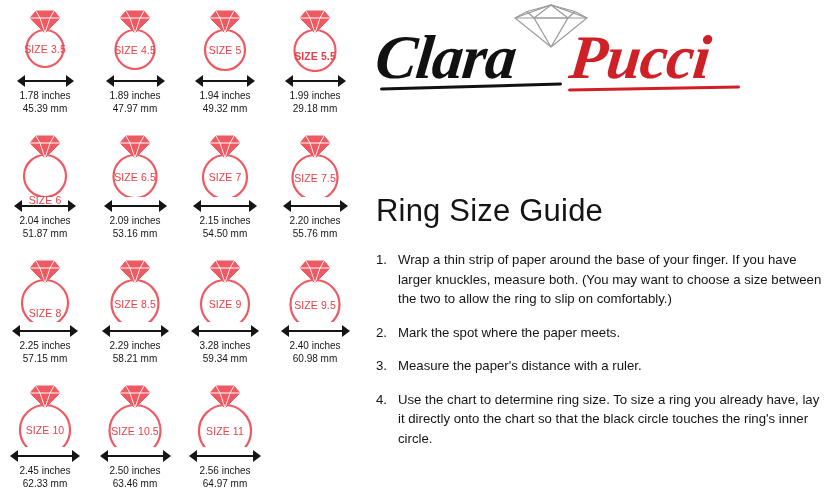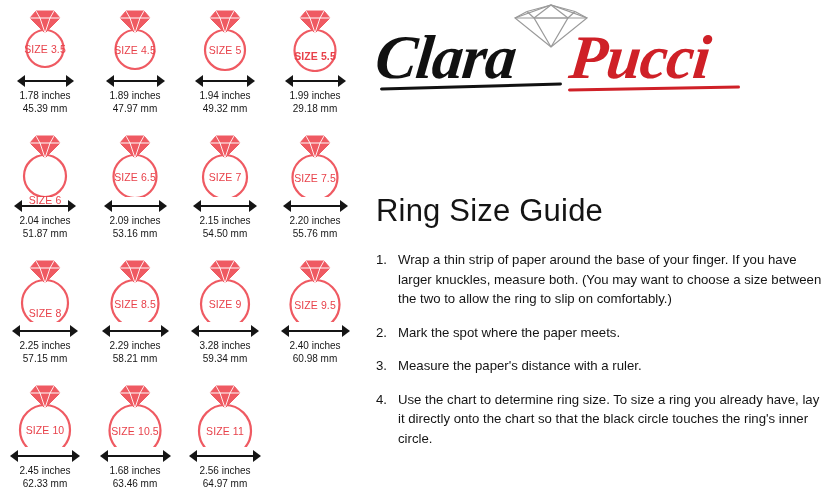--- a/index.html
+++ b/index.html
@@ -494,21 +494,21 @@
             </g>
           </svg>
           <div class="size-label" style="top: 49.5px;">SIZE 10.5</div>
         </div>
         <div class="arrow-row" style="position: absolute; left: 0px; top: 74px;">
           <div class="arrow-head left" style="left: 9.5px;"></div>
           <div class="arrow-line" style="left: 17.5px; width: 55px;"></div>
           <div class="arrow-head right" style="left: 72.5px;"></div>
         </div>
         <div class="meas">
-          <div>1.68 inches</div>
+          <div>2.50 inches</div>
           <div>63.46 mm</div>
         </div>
       </div>
       <div class="ring-cell">
         <div class="ring-art">
           <svg class="ring-svg" width="90" height="72" viewBox="0 0 90 72">
             <circle cx="45" cy="56" r="26" fill="none" stroke="#ef5a62" stroke-width="2.2"></circle>
             <g fill="#ef5a62" stroke="#ef5a62" stroke-width="1">
               <path d="M30 18 L36 11 L54 11 L60 18 L45 33 Z"></path>
               <path d="M30 18 L60 18" stroke="#ffffff" stroke-width="1" fill="none"></path>

